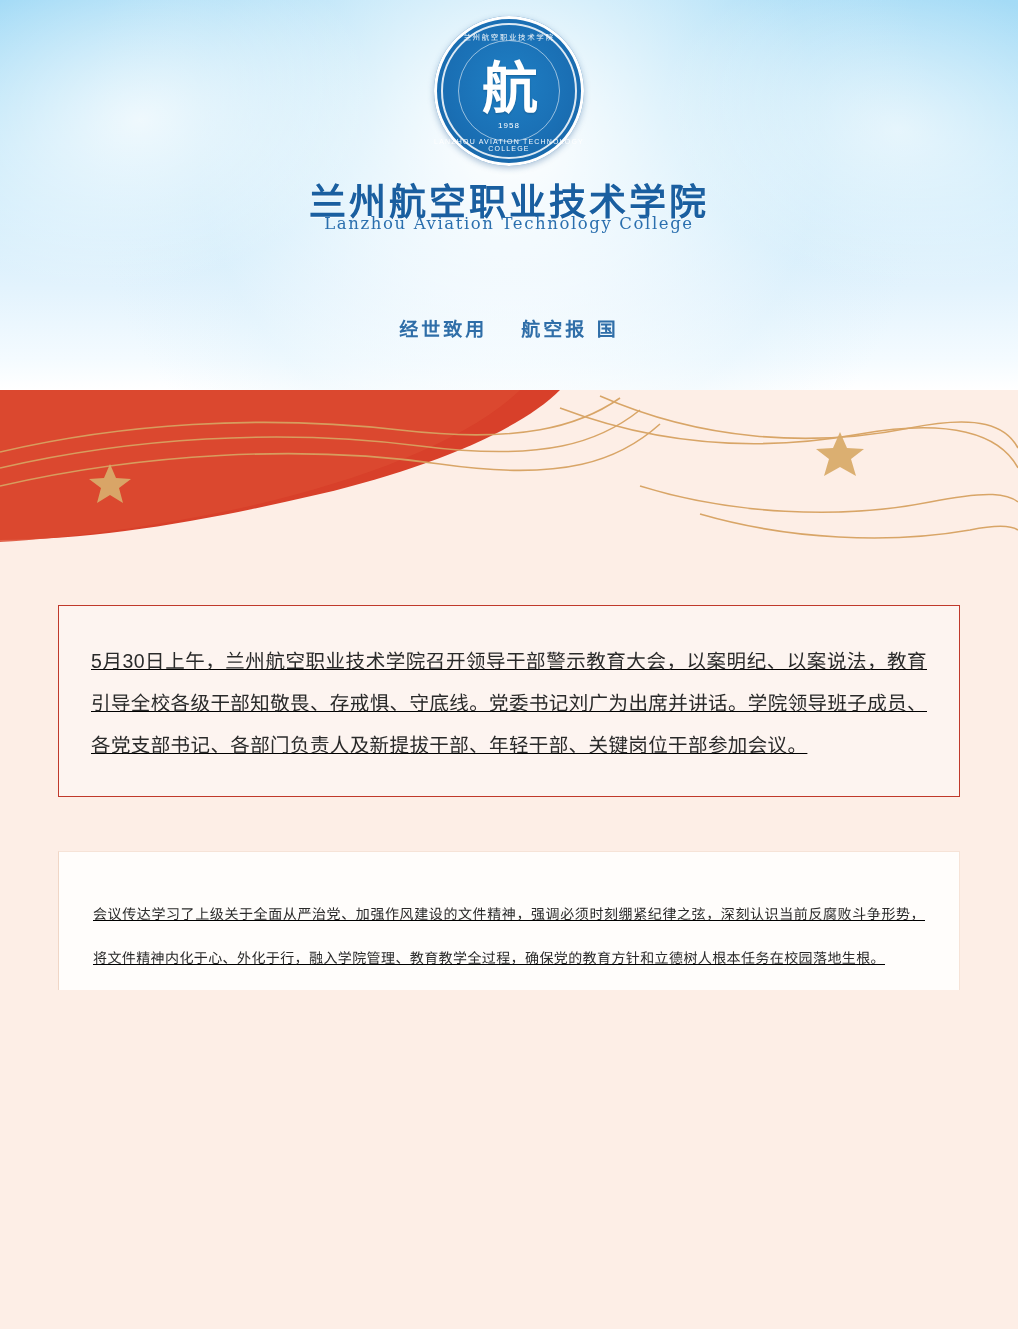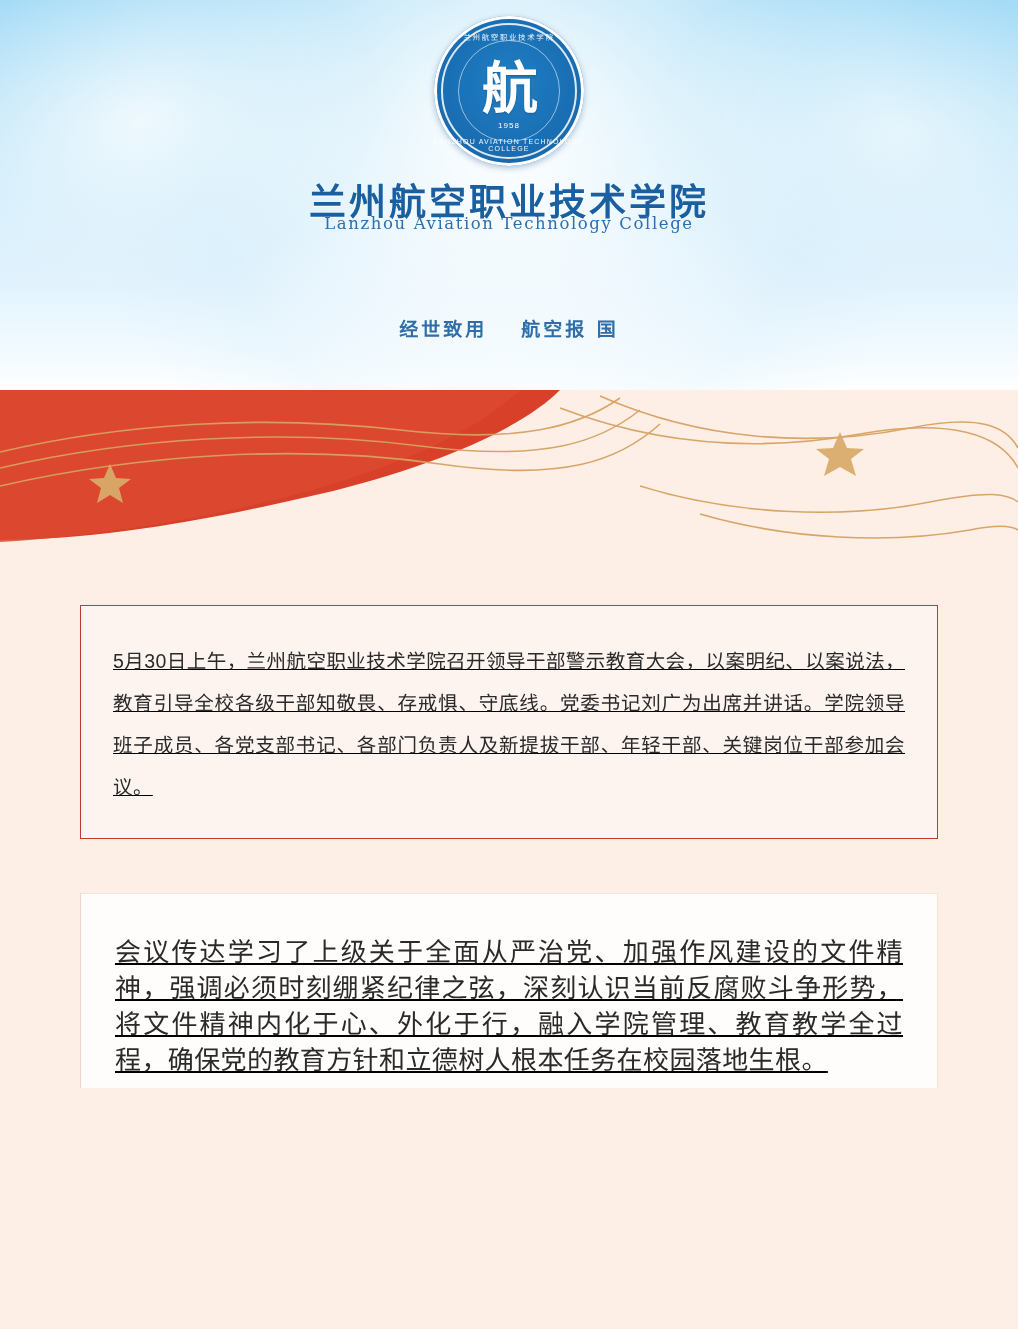--- a/index.html
+++ b/index.html
@@ -155,21 +155,21 @@
     width: 1018px;
     height: 215px;
     background: #fdeee6;
     overflow: hidden;
   }
   .deco svg { position: absolute; left: 0; top: 0; }
 
   
   .content {
     position: relative;
-    padding: 0 80px;
+    padding: 0 58px;
   }
   .card-lead {
     position: relative;
     border: 1px solid #c0392b;
     background: #fdf4f0;
     padding: 34px 32px 30px 32px;
     box-sizing: border-box;
   }
   .card-lead p {
     margin: 0;
@@ -186,22 +186,22 @@
     background: #fffdfb;
     border-left: 1px solid #f0d6c6;
     border-top: 1px solid #f6e3d7;
     border-right: 1px solid #f6e3d7;
     padding: 40px 34px 10px 34px;
     box-sizing: border-box;
   }
   .card-body p {
     margin: 0 0 34px 0;
     color: #2a2a2a;
-    font-size: 26px;
-    line-height: 36px;
+    font-size: 14px;
+    line-height: 44px;
     text-align: justify;
     letter-spacing: 0.4px;
   }
   .card-body p:last-child { margin-bottom: 0; }
 </style>
 </head>
 <body>
 
 <div class="page">
 

